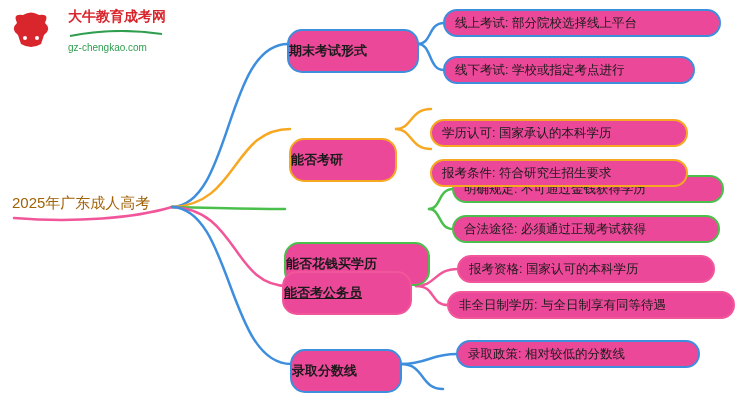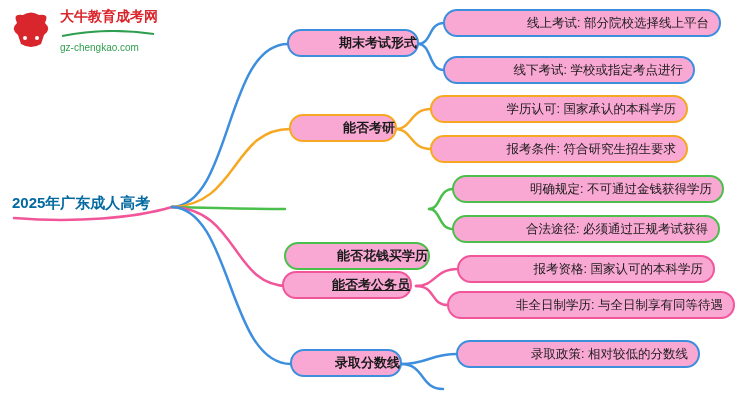--- a/index.html
+++ b/index.html
@@ -2,36 +2,36 @@
 <html><head>
 <meta charset="utf-8">
 <style>
   html,body{margin:0;padding:0;background:#fff;}
   .canvas{
     position:relative;width:750px;height:410px;background:#ffffff;overflow:hidden;
     font-family:"Liberation Sans","DejaVu Sans",sans-serif;
   }
   .wires{position:absolute;left:0;top:0;width:750px;height:410px;}
   .node{
-    position:absolute;box-sizing:border-box;background:#f9a8d4;
+    position:absolute;box-sizing:border-box;background:#ec4899;
     border:2px solid #0ea5e9;border-radius:16px;
-    display:flex;align-items:center;justify-content:flex-end;
+    display:flex;align-items:center;justify-content:flex-start;
     white-space:nowrap;color:#1a1a1a;
   }
-  .branch{height:28px;font-size:13px;font-weight:bold;border-radius:15px;}
+  .branch{height:44px;font-size:13px;font-weight:bold;border-radius:15px;}
   .leaf{height:28px;font-size:12.5px;border-radius:14px;padding:0 10px;}
   .c-blue{border-color:#3e8ede;}
-  .c-orange{border-color:#f7a823;}
+  .c-orange{border-color:#f7a823;margin-top:24px;}
   .c-green{border-color:#4bbf4b;}
   .c-pink{border-color:#f2569a;}
   .root{
-    position:absolute;left:12px;top:194px;font-size:15px;font-weight:bold;
-    color:#0369a1;white-space:nowrap;
+    position:absolute;left:12px;top:194px;font-size:15px;font-weight:normal;
+    color:#a16207;white-space:nowrap;
   }
-  .logo{position:absolute;left:10px;top:8px;display:flex;align-items:flex-start;gap:8px;}
+  .logo{position:absolute;left:10px;top:8px;display:flex;align-items:flex-start;gap:16px;}
   .logo-title{color:#d9262c;font-size:14px;font-weight:bold;line-height:16px;}
   .logo-url{color:#2f9e4e;font-size:10px;line-height:12px;}
 </style>
 </head>
 <body>
 
 <div class="canvas">
 
   <svg class="wires" viewBox="0 0 750 410">
     <g fill="none" stroke-width="2.5" stroke-linecap="round">

